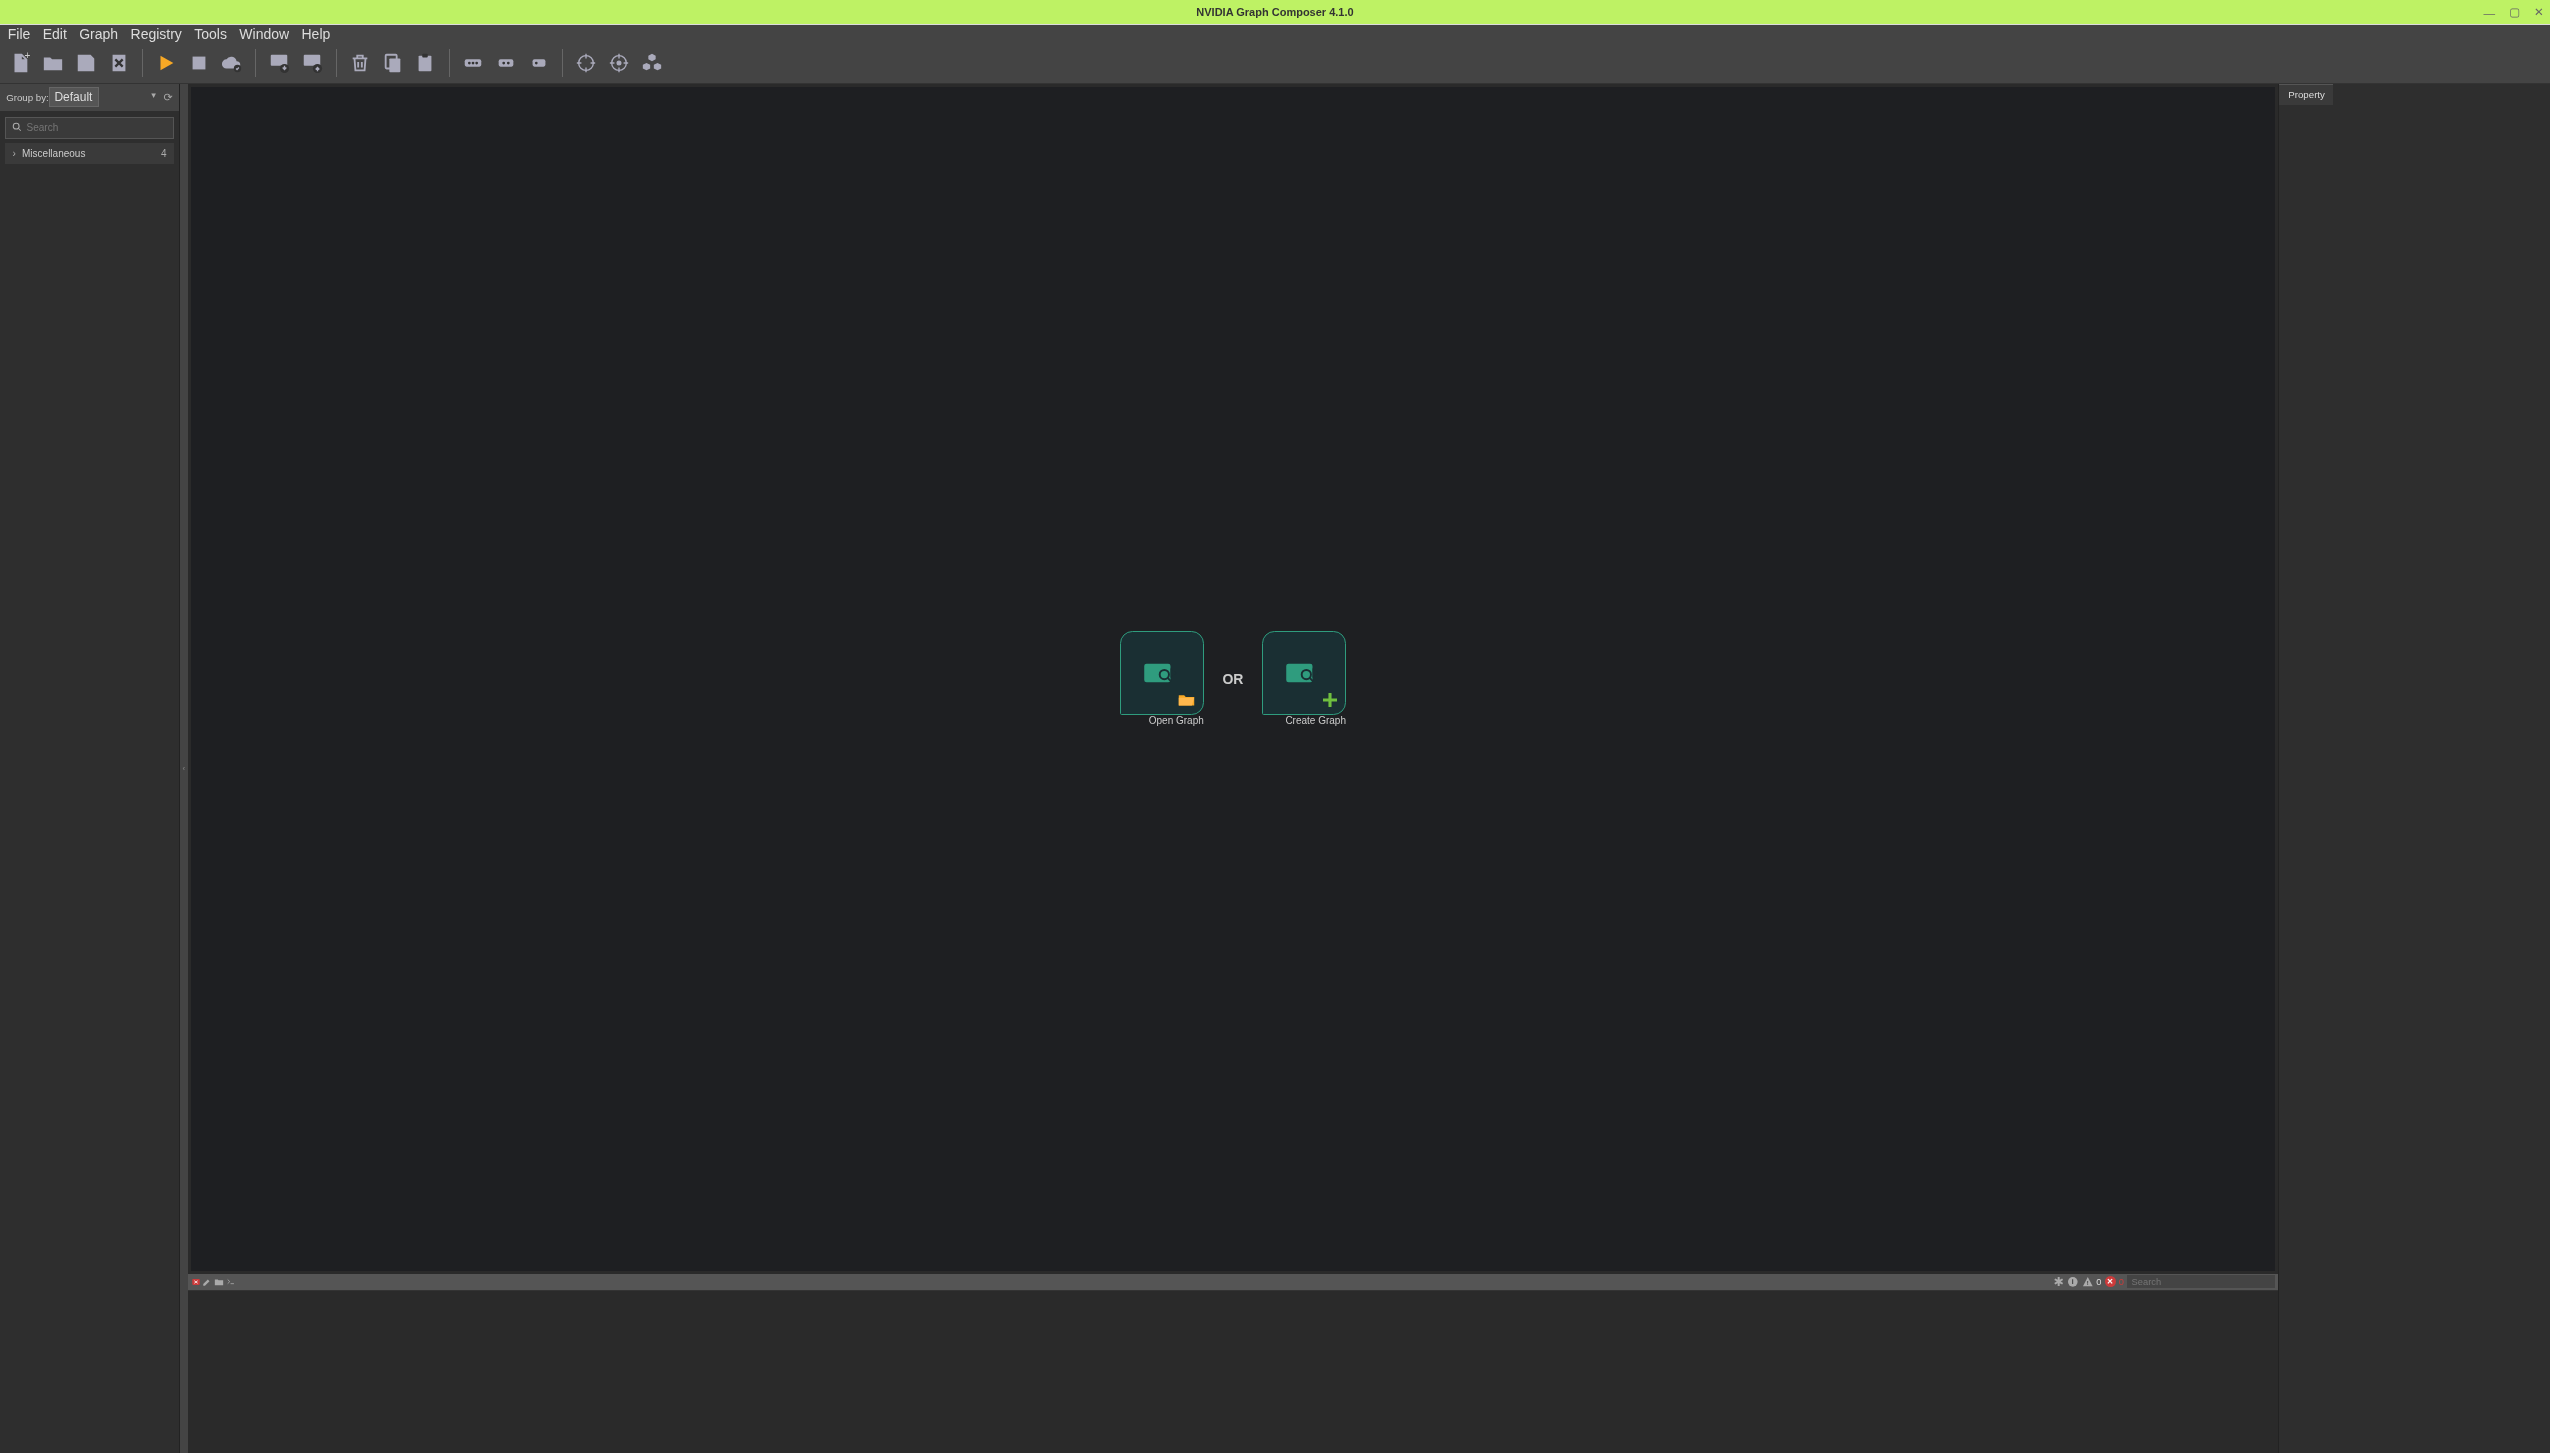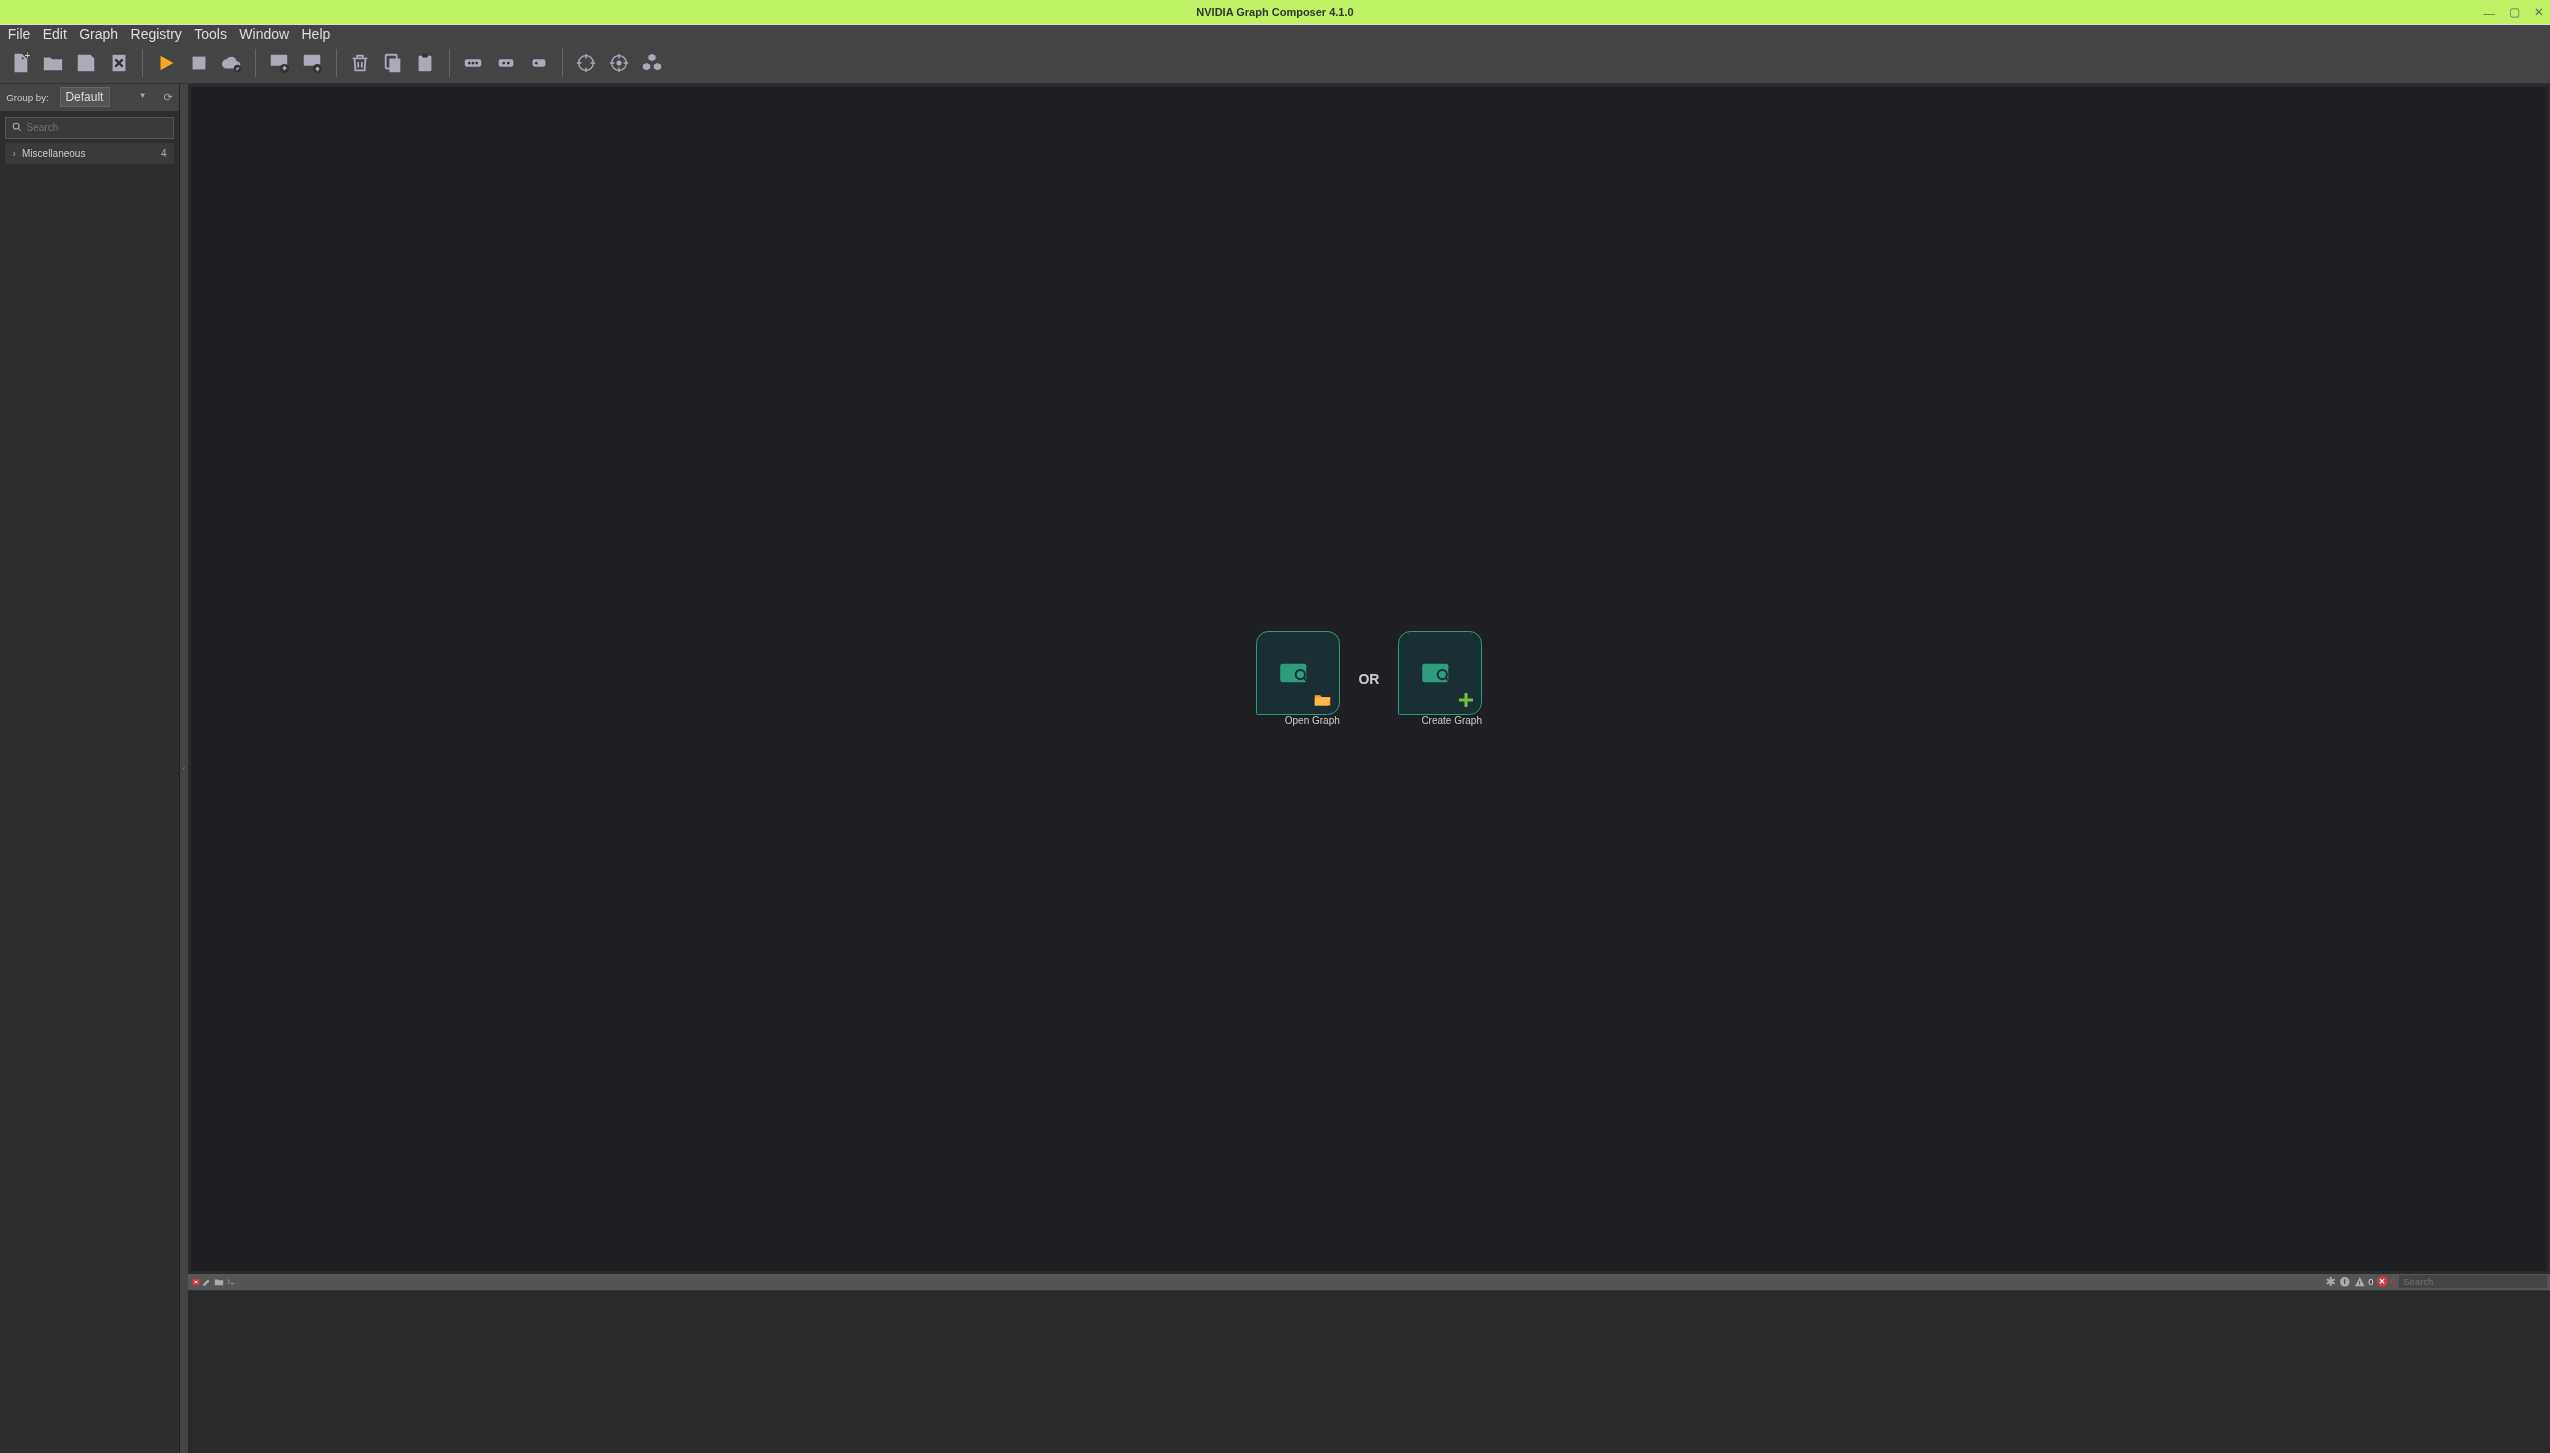--- a/index.html
+++ b/index.html
@@ -14,21 +14,21 @@
 .menu-item { color: #ddd; padding: 2.3px 6.2px; cursor: pointer; font-size: 14px; }
 
 .toolbar { background: #444; height: 40px; display: flex; align-items: center; padding: 0 7.8px; gap: 7.8px; border-bottom: 0.8px solid #333; }
 .toolbar-icon { width: 25px; height: 25px; display: flex; align-items: center; justify-content: center; cursor: pointer; color: #aab; }
 .toolbar-icon svg { width: 22px; height: 22px; }
 .toolbar-divider { width: 0.8px; height: 28px; background: #666; margin: 0 3.1px; }
 .play-icon { color: #f7a825; }
 
 .main-layout { display: flex; height: calc(100vh - 84px); }
 .left-panel { width: 180px; background: #2e2e2e; display: flex; flex-direction: column; border-right: 0.8px solid #222; }
-.groupby-row { background: #444; padding: 3.9px 6.2px; display: flex; align-items: center; gap: 11px; }
+.groupby-row { background: #444; padding: 3.9px 6.2px; display: flex; align-items: center; gap: 0; }
 .groupby-label { color: #ccc; font-size: 9.7px; }
 .groupby-select { flex: 1; background: #555; border: 0.8px solid #666; color: #ddd; font-size: 12px; padding: 1.6px 4.7px; appearance: none; position: relative; }
 .select-wrap { position: relative; flex: 1; }
 .select-arrow { position: absolute; right: 6.2px; top: 3.9px; color: #aaa; pointer-events: none; font-size: 7.8px; }
 .refresh-btn { color: #aaa; cursor: pointer; font-size: 11px; }
 
 .search-box { margin: 6.2px 4.7px 4.7px 4.7px; background: #3a3a3a; border: 0.8px solid #555; padding: 3.9px 6.2px; display: flex; align-items: center; gap: 4.7px; }
 .search-box input { background: transparent; border: none; color: #ddd; outline: none; flex: 1; font-size: 10px; }
 .search-icon { color: #aaa; }
 
@@ -305,14 +305,17 @@
         </span>
         <span class="console-count">0</span>
         <span class="err-badge">✕</span>
         <span class="console-count" style="color:#cc3b3b">0</span>
         <input class="console-search" type="text" placeholder="Search" style="">
       </div>
     </div>
     <div class="console-area"></div>
   </div>
 
+  <div class="right-panel">
+    <div class="property-tab">Property</div>
+  </div>
 </div>
 
 
 </body></html>

